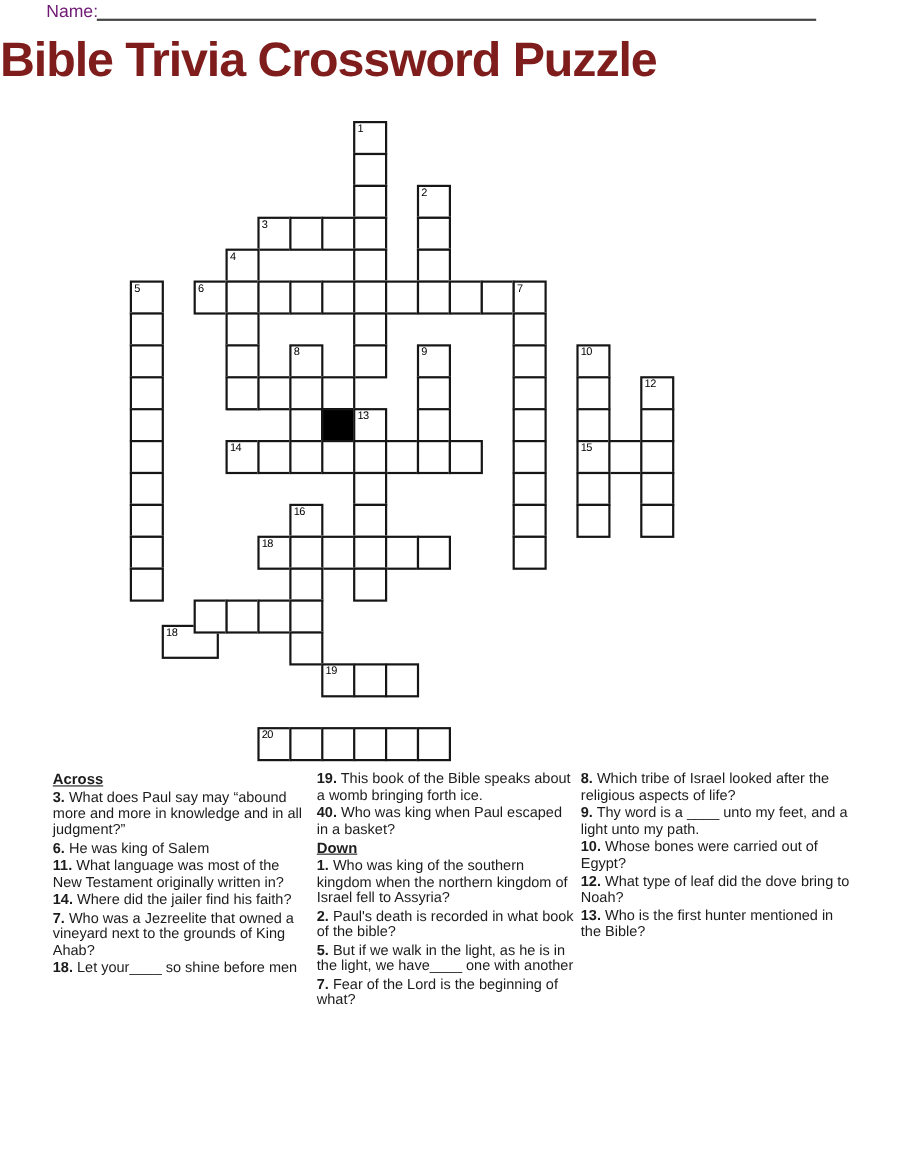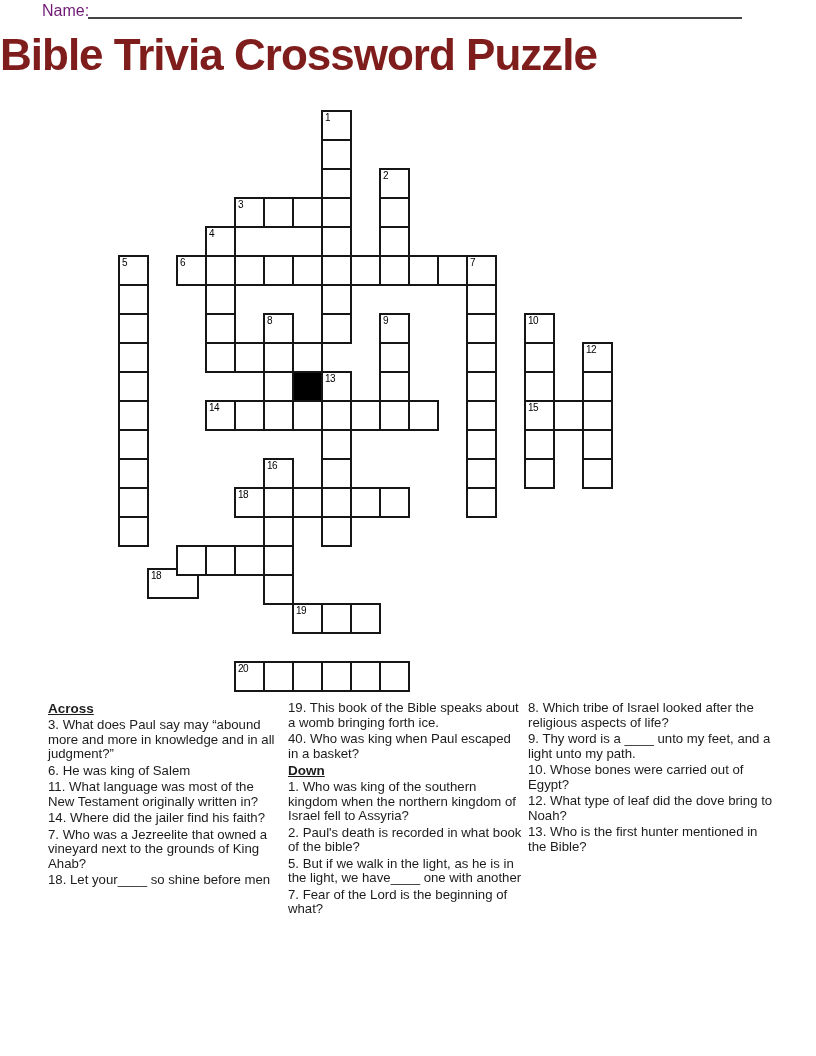--- a/index.html
+++ b/index.html
@@ -80,21 +80,21 @@
     text-decoration: underline;
     color: #1c1c1c;
     margin: 0 0 2px 0;
   }
   .clue {
     font-size: 13.2px;
     line-height: 14.5px;
     color: #1c1c1c;
     margin: 0 0 2px 0;
   }
-  .clue b { font-weight: normal; }
+  .clue b { font-weight: bold; }
 </style>
 </head>
 <body>
 
 <div class="page">
 
   <span class="name-label">Name:</span>
   <div class="name-line"></div>
 
   <h1 class="title">Bible Trivia Crossword Puzzle</h1>

